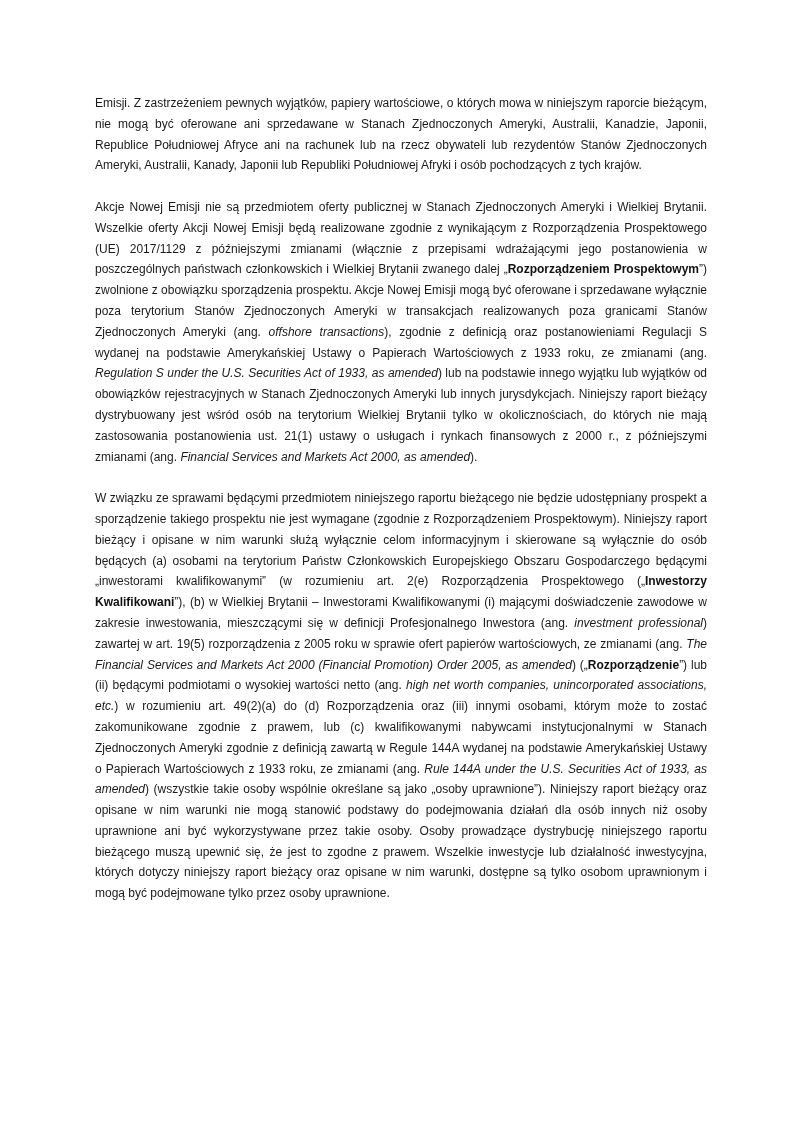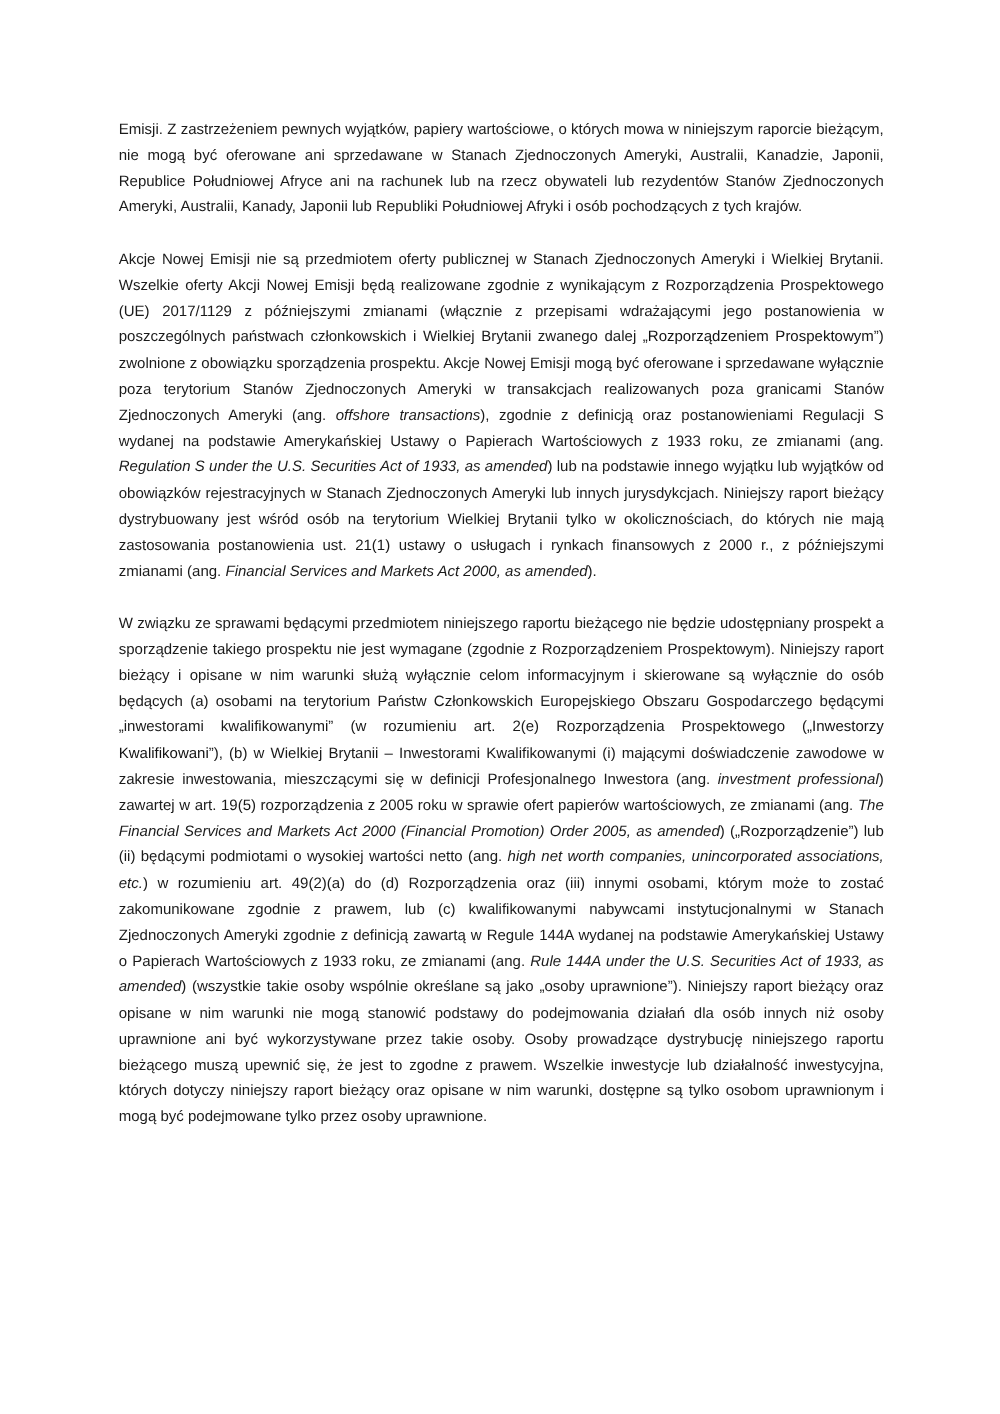--- a/index.html
+++ b/index.html
@@ -21,21 +21,21 @@
       font-family: "Liberation Sans", sans-serif;
       font-size: 12px;
       line-height: 20.8px;
       color: #1a1a1a;
     }
     .para {
       margin: 0 0 20.8px 0;
       text-align: justify;
       hyphens: none;
     }
-    .para b { font-weight: normal; color: #111; }
+    .para b { font-weight: bold; color: #111; }
     .para i { }
   </style>
 </head>
 <body>
 
 <div class="page">
   <p class="para"><span>Emisji. Z zastrzeżeniem pewnych wyjątków, papiery wartościowe, o których mowa w niniejszym raporcie bieżącym, nie mogą być oferowane ani sprzedawane w Stanach Zjednoczonych Ameryki, Australii, Kanadzie, Japonii, Republice Południowej Afryce ani na rachunek lub na rzecz obywateli lub rezydentów Stanów Zjednoczonych Ameryki, Australii, Kanady, Japonii lub Republiki Południowej Afryki i osób pochodzących z tych krajów.</span></p>
   <p class="para"><span>Akcje Nowej Emisji nie są przedmiotem oferty publicznej w Stanach Zjednoczonych Ameryki i Wielkiej Brytanii. Wszelkie oferty Akcji Nowej Emisji będą realizowane zgodnie z wynikającym z Rozporządzenia Prospektowego (UE) 2017/1129 z późniejszymi zmianami (włącznie z przepisami wdrażającymi jego postanowienia w poszczególnych państwach członkowskich i Wielkiej Brytanii zwanego dalej „</span><b>Rozporządzeniem Prospektowym</b><span>”) zwolnione z obowiązku sporządzenia prospektu. Akcje Nowej Emisji mogą być oferowane i sprzedawane wyłącznie poza terytorium Stanów Zjednoczonych Ameryki w transakcjach realizowanych poza granicami Stanów Zjednoczonych Ameryki (ang. </span><i>offshore transactions</i><span>), zgodnie z definicją oraz postanowieniami Regulacji S wydanej na podstawie Amerykańskiej Ustawy o Papierach Wartościowych z 1933 roku, ze zmianami (ang. </span><i>Regulation S under the U.S. Securities Act of 1933, as amended</i><span>) lub na podstawie innego wyjątku lub wyjątków od obowiązków rejestracyjnych w Stanach Zjednoczonych Ameryki lub innych jurysdykcjach. Niniejszy raport bieżący dystrybuowany jest wśród osób na terytorium Wielkiej Brytanii tylko w okolicznościach, do których nie mają zastosowania postanowienia ust. 21(1) ustawy o usługach i rynkach finansowych z 2000 r., z późniejszymi zmianami (ang. </span><i>Financial Services and Markets Act 2000, as amended</i><span>).</span></p>
   <p class="para"><span>W związku ze sprawami będącymi przedmiotem niniejszego raportu bieżącego nie będzie udostępniany prospekt a sporządzenie takiego prospektu nie jest wymagane (zgodnie z Rozporządzeniem Prospektowym). Niniejszy raport bieżący i opisane w nim warunki służą wyłącznie celom informacyjnym i skierowane są wyłącznie do osób będących (a) osobami na terytorium Państw Członkowskich Europejskiego Obszaru Gospodarczego będącymi „inwestorami kwalifikowanymi” (w rozumieniu art. 2(e) Rozporządzenia Prospektowego („</span><b>Inwestorzy Kwalifikowani</b><span>”), (b) w Wielkiej Brytanii – Inwestorami Kwalifikowanymi (i) mającymi doświadczenie zawodowe w zakresie inwestowania, mieszczącymi się w definicji Profesjonalnego Inwestora (ang. </span><i>investment professional</i><span>) zawartej w art. 19(5) rozporządzenia z 2005 roku w sprawie ofert papierów wartościowych, ze zmianami (ang. </span><i>The Financial Services and Markets Act 2000 (Financial Promotion) Order 2005, as amended</i><span>) („</span><b>Rozporządzenie</b><span>”) lub (ii) będącymi podmiotami o wysokiej wartości netto (ang. </span><i>high net worth companies, unincorporated associations, etc.</i><span>) w rozumieniu art. 49(2)(a) do (d) Rozporządzenia oraz (iii) innymi osobami, którym może to zostać zakomunikowane zgodnie z prawem, lub (c) kwalifikowanymi nabywcami instytucjonalnymi w Stanach Zjednoczonych Ameryki zgodnie z definicją zawartą w Regule 144A wydanej na podstawie Amerykańskiej Ustawy o Papierach Wartościowych z 1933 roku, ze zmianami (ang. </span><i>Rule 144A under the U.S. Securities Act of 1933, as amended</i><span>) (wszystkie takie osoby wspólnie określane są jako „osoby uprawnione”). Niniejszy raport bieżący oraz opisane w nim warunki nie mogą stanowić podstawy do podejmowania działań dla osób innych niż osoby uprawnione ani być wykorzystywane przez takie osoby. Osoby prowadzące dystrybucję niniejszego raportu bieżącego muszą upewnić się, że jest to zgodne z prawem. Wszelkie inwestycje lub działalność inwestycyjna, których dotyczy niniejszy raport bieżący oraz opisane w nim warunki, dostępne są tylko osobom uprawnionym i mogą być podejmowane tylko przez osoby uprawnione.</span></p>
 </div>

